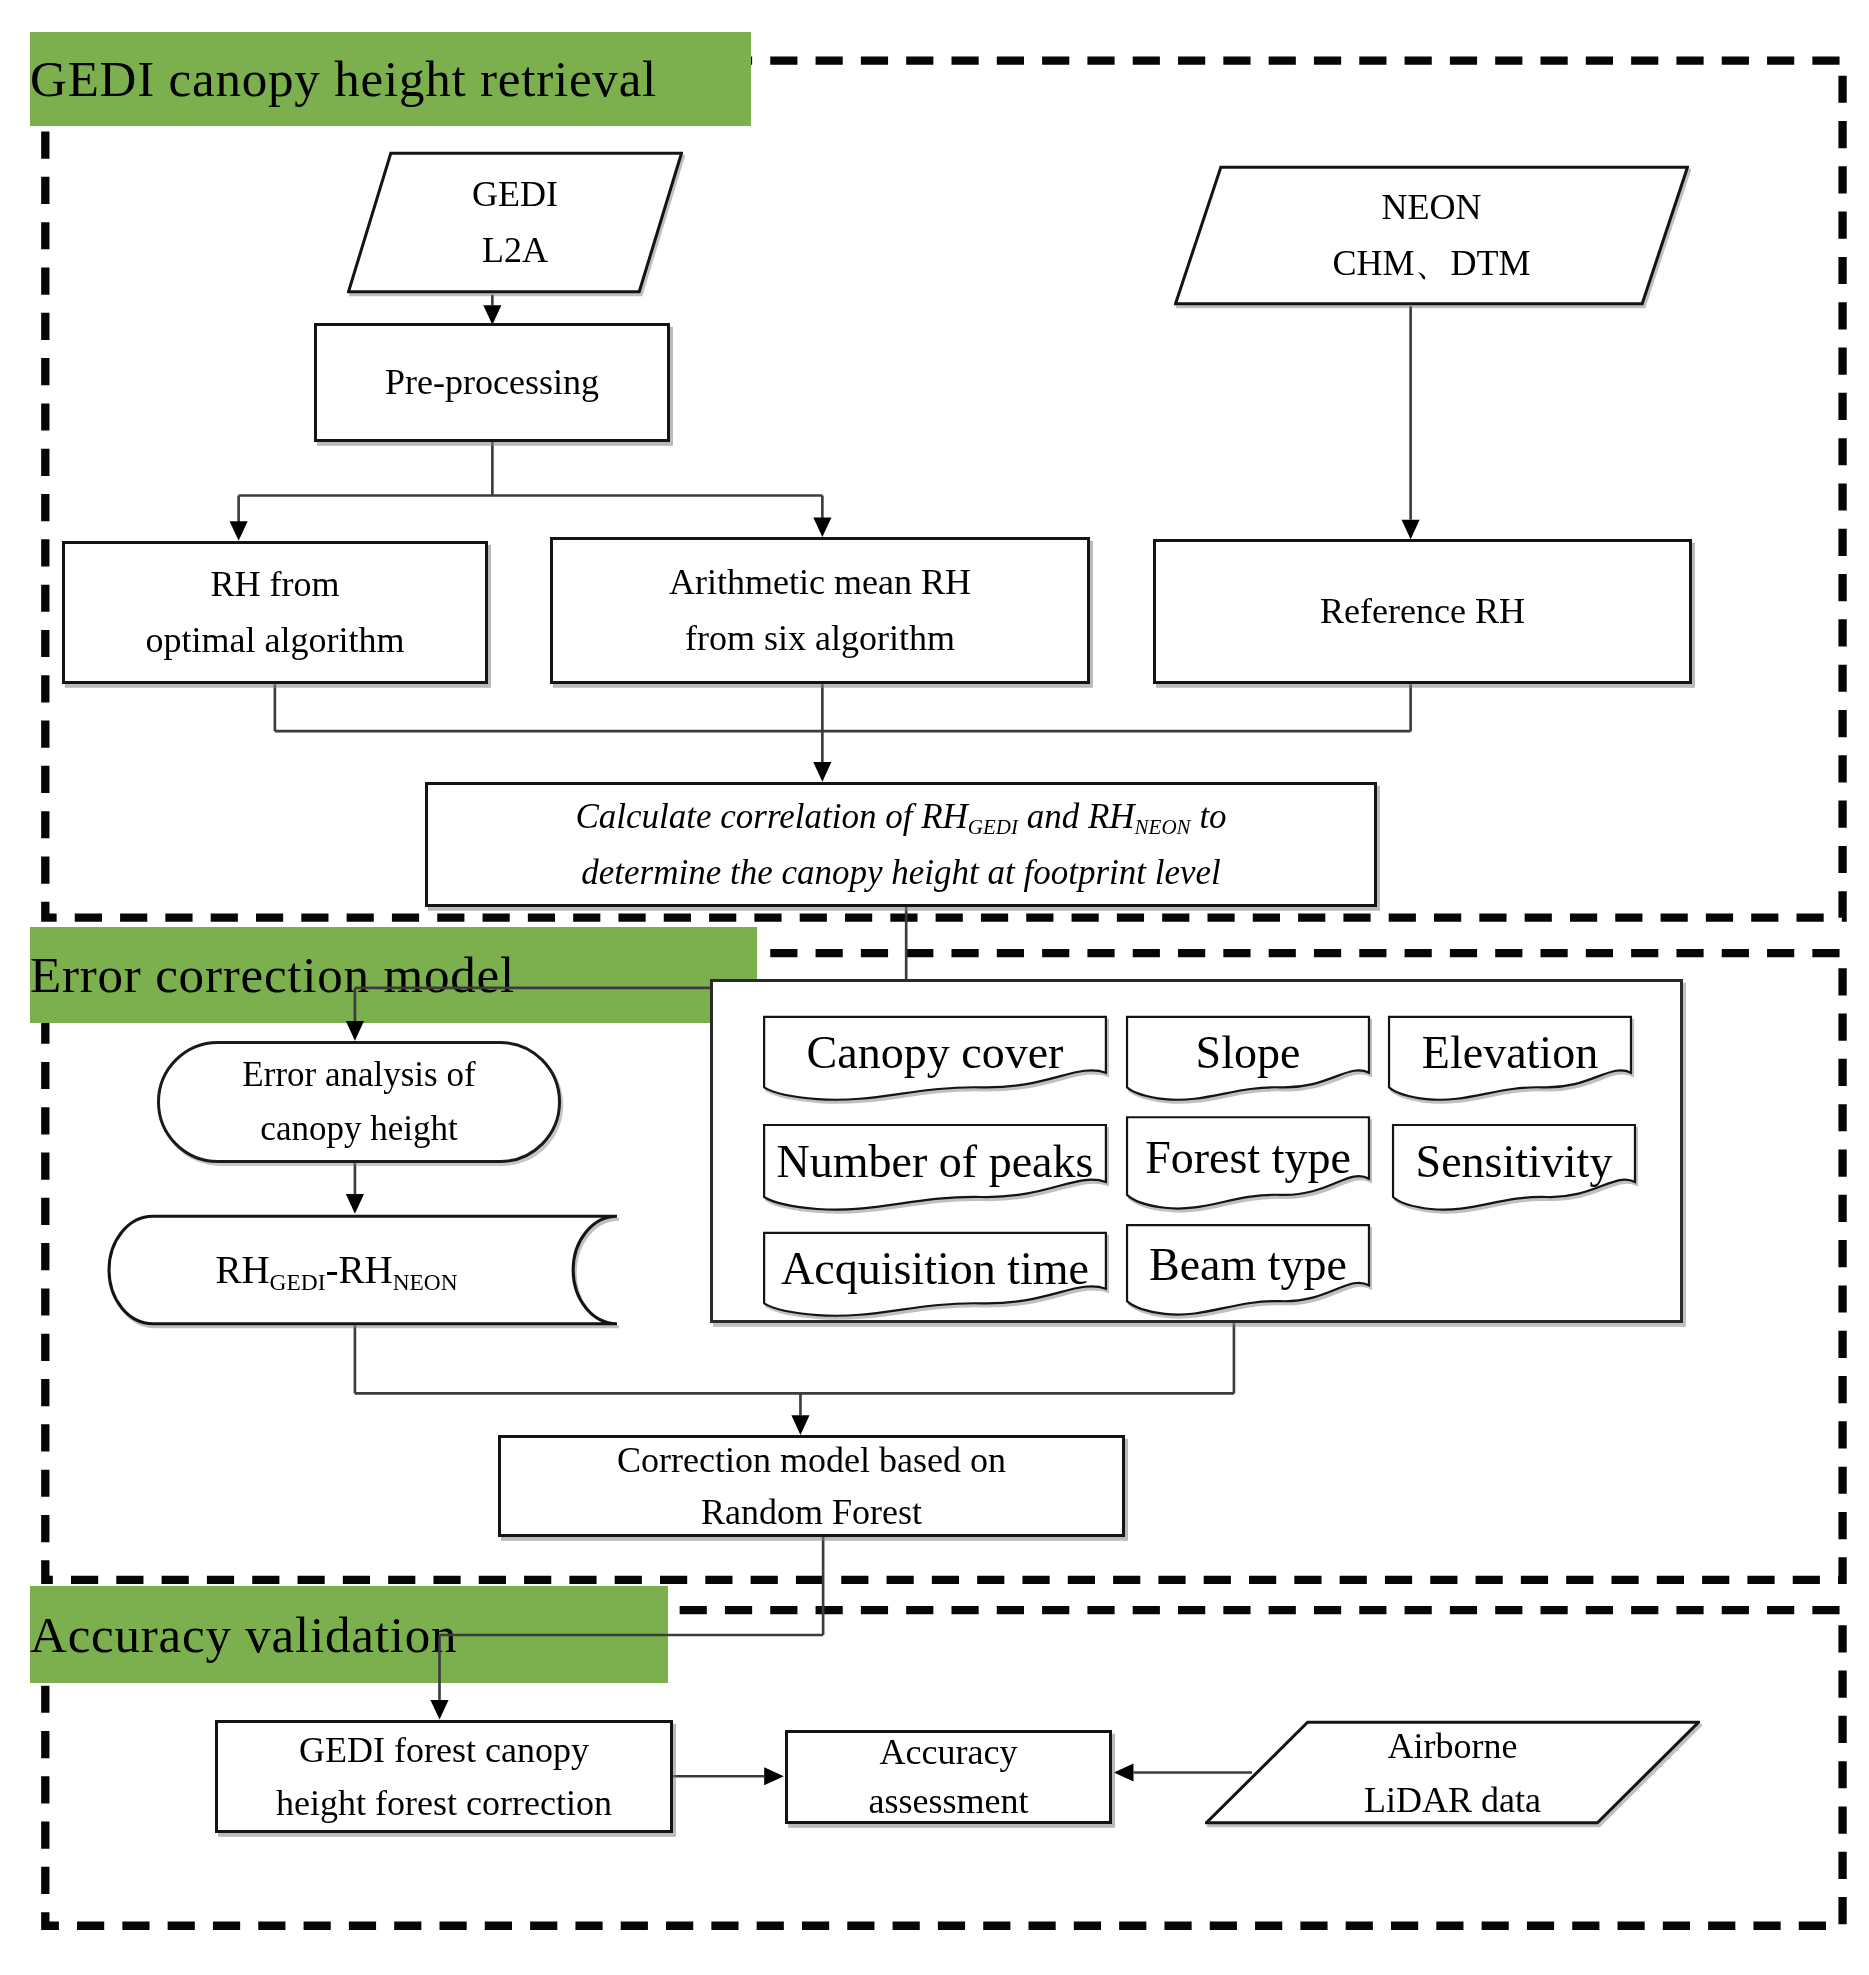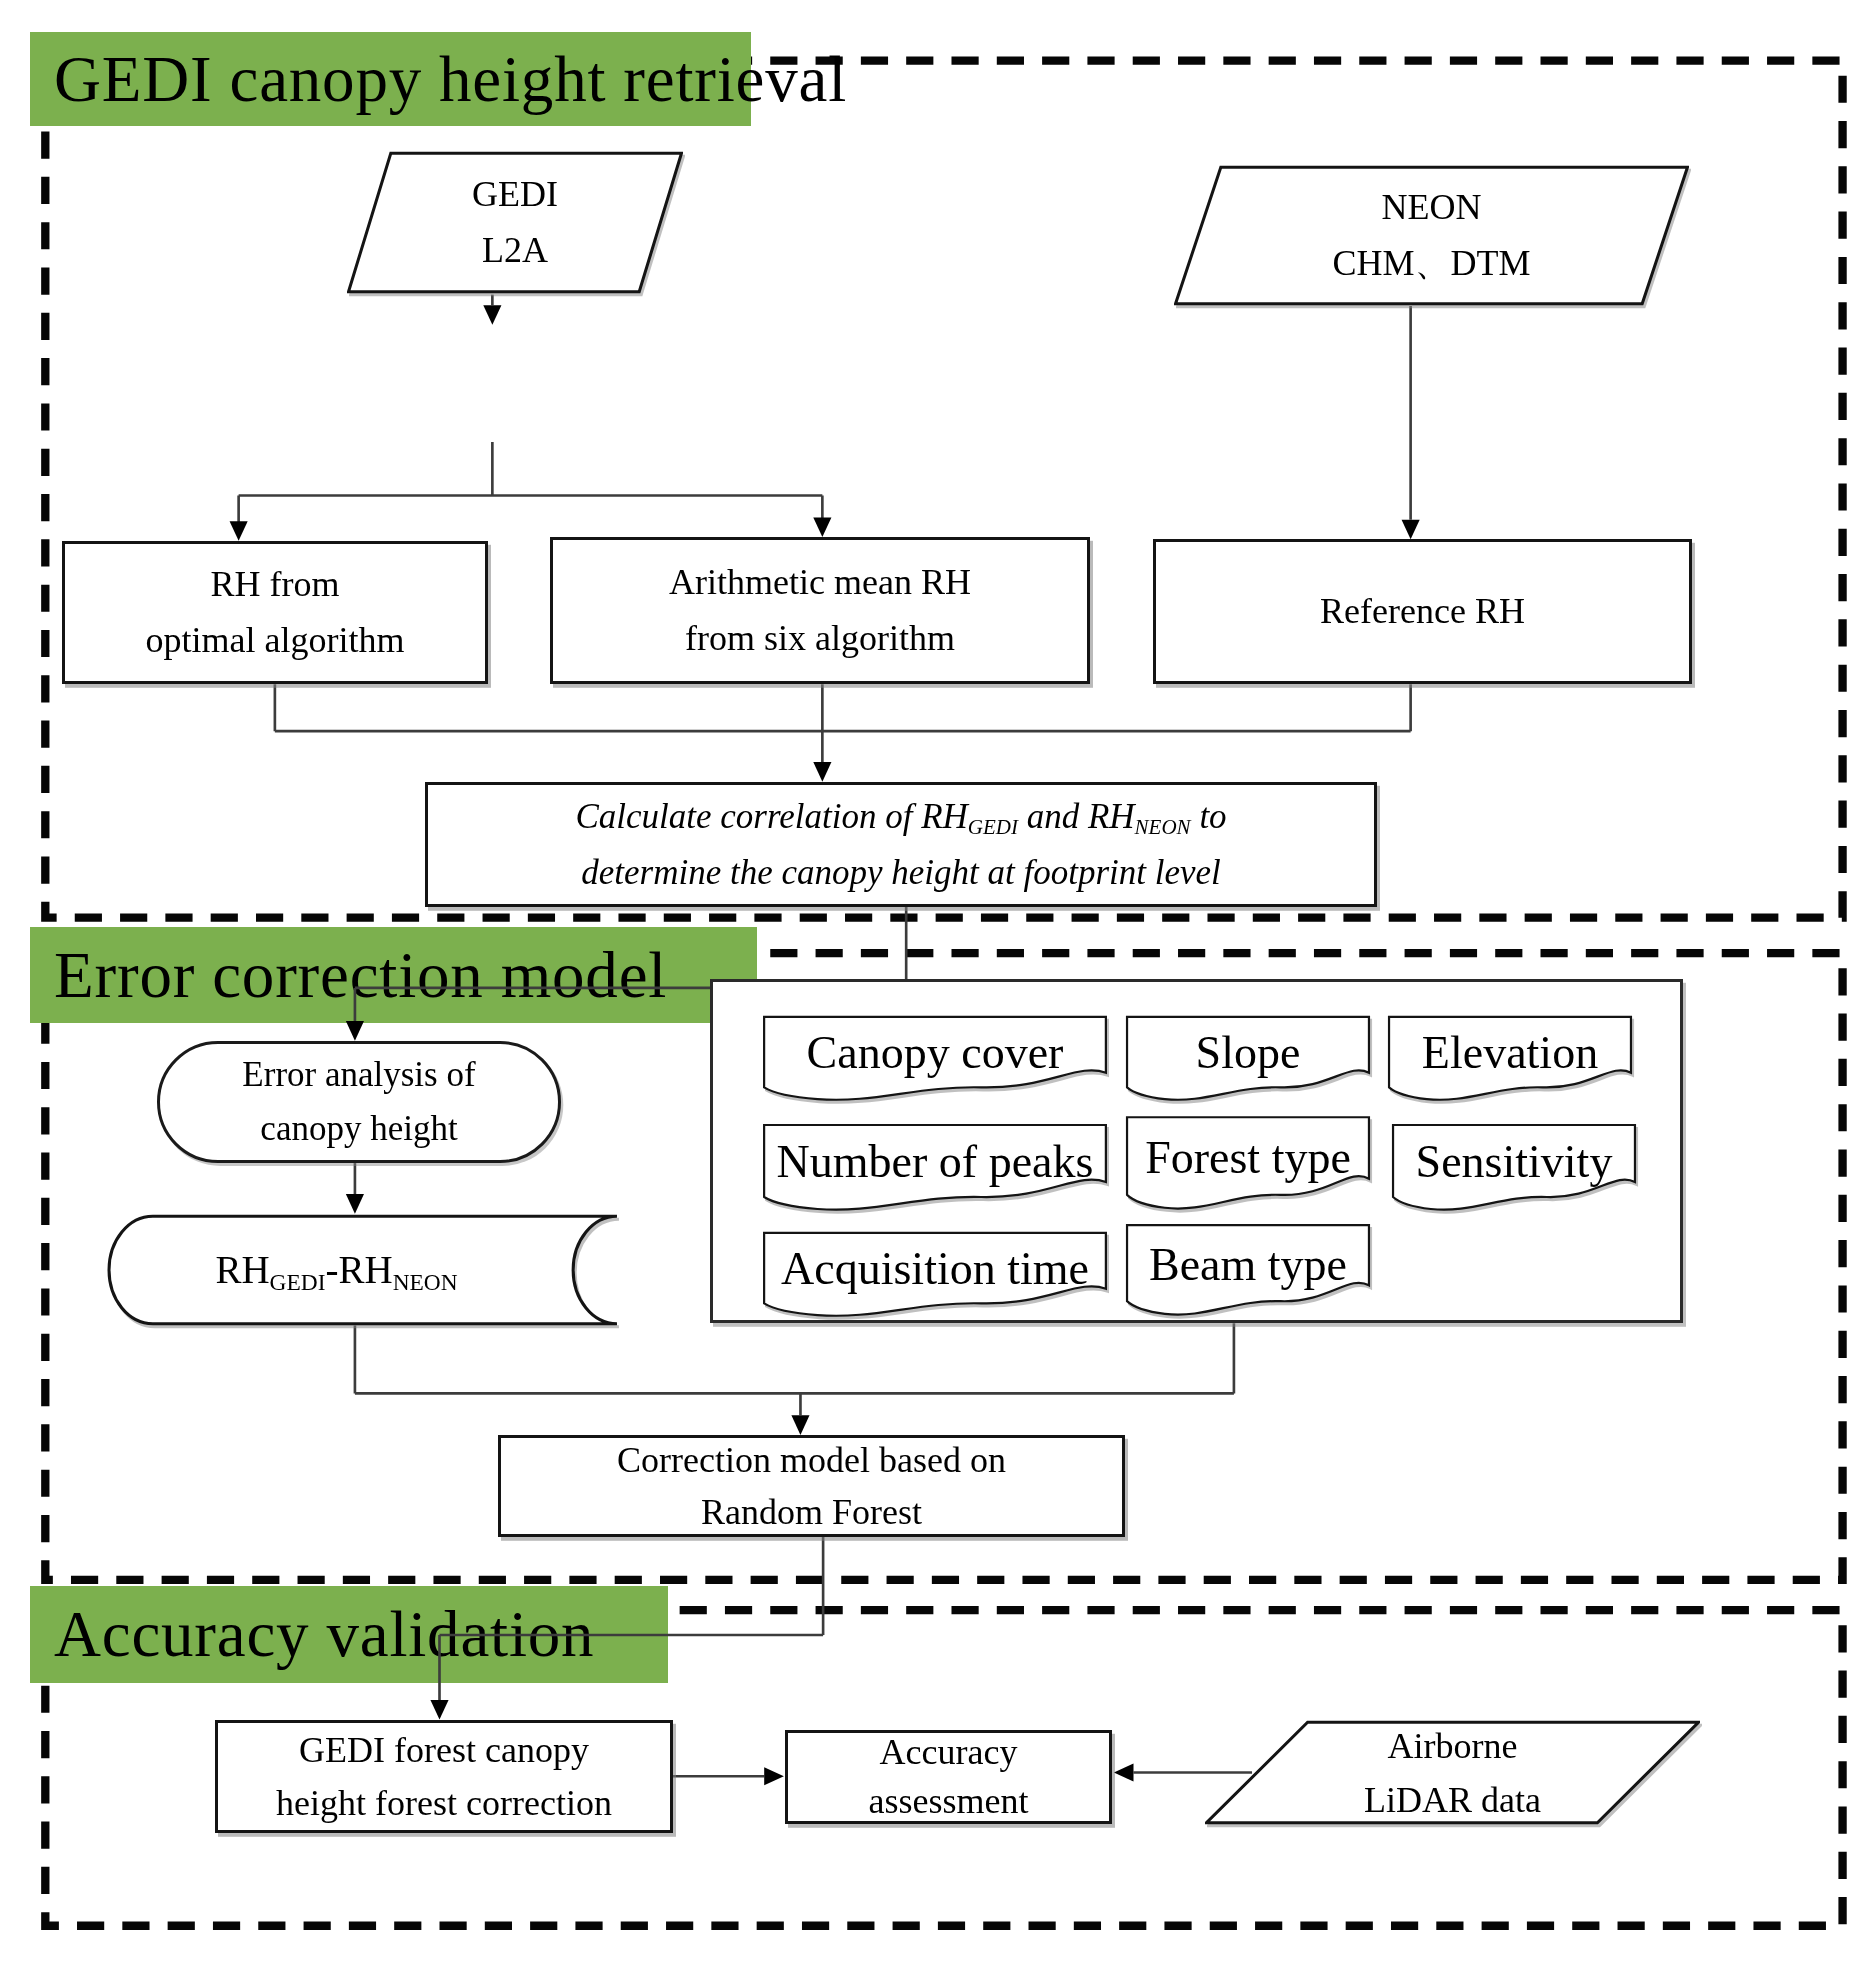--- a/index.html
+++ b/index.html
@@ -12,22 +12,22 @@
     overflow:hidden;
   }
   .layer{position:absolute;left:0;top:0;width:1869px;height:1975px;}
   svg.layer{pointer-events:none;}
   .z0{z-index:0}.z3{z-index:3}
 
   .hdr{
     position:absolute;z-index:2;
     background:#7cb04e;
     display:flex;align-items:center;
-    padding-left:24px;box-sizing:border-box;
-    font-size:65px;letter-spacing:0.8px;white-space:nowrap;
+    box-sizing:border-box;
+    font-size:51px;letter-spacing:0.8px;white-space:nowrap;
   }
 
   .node{
     position:absolute;z-index:4;
     display:flex;flex-direction:column;align-items:center;justify-content:center;
     text-align:center;font-size:36px;line-height:1.55;
     box-sizing:border-box;
   }
   .rect{
     background:#fff;border:3px solid #141414;
@@ -121,20 +121,23 @@
   </div>
 
   <div class="node shape-node" style="left:1174px;top:165px;width:515px;height:141px;">
     <svg class="shape" viewBox="0 0 682 187" preserveAspectRatio="none">
       <polygon points="2,184 620,184 680,3 62,3" fill="#fff" stroke="#141414" stroke-width="4"></polygon>
     </svg>
     <span class="txt">NEON</span>
     <span class="txt">CHM、DTM</span>
   </div>
 
+  <div class="node rect" style="left:314px;top:323px;width:356px;height:119px;">
+    <span>Pre-processing</span>
+  </div>
 
   <div class="node rect" style="left:62px;top:541px;width:426px;height:143px;">
     <span>RH from</span>
     <span>optimal algorithm</span>
   </div>
 
   <div class="node rect" style="left:550px;top:537px;width:540px;height:147px;">
     <span>Arithmetic mean RH</span>
     <span>from six algorithm</span>
   </div>

